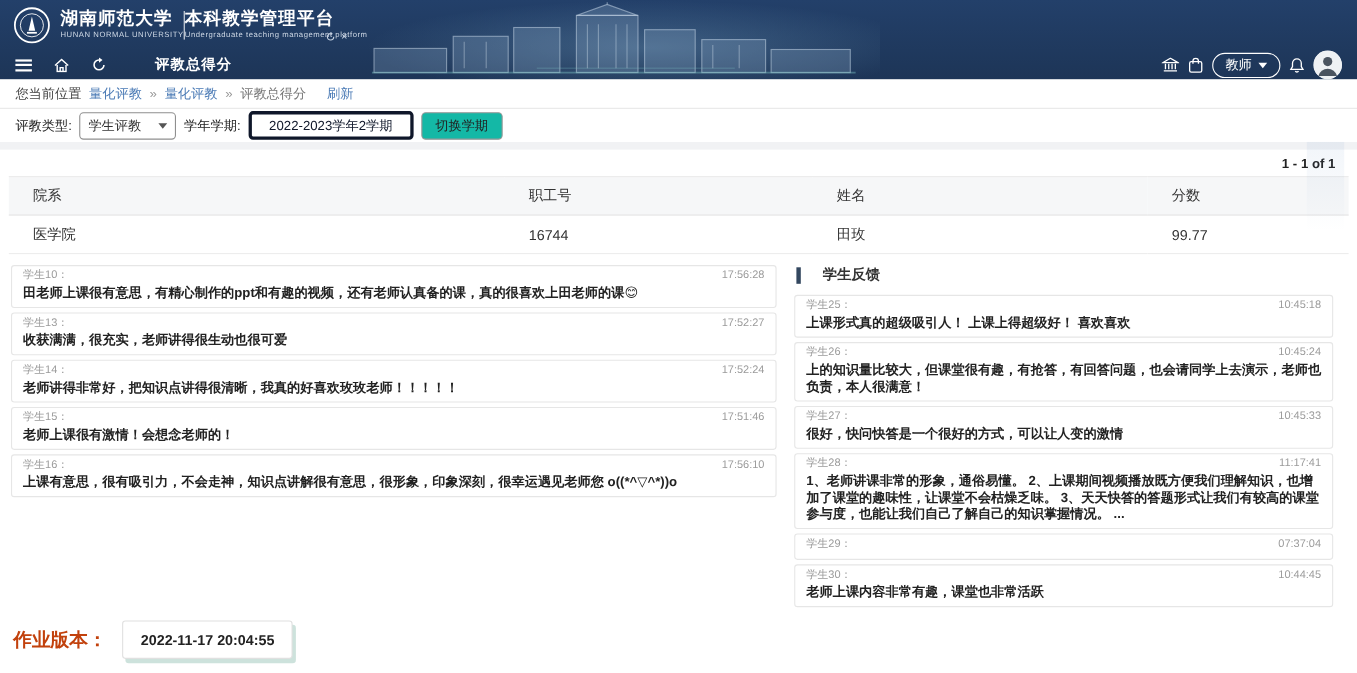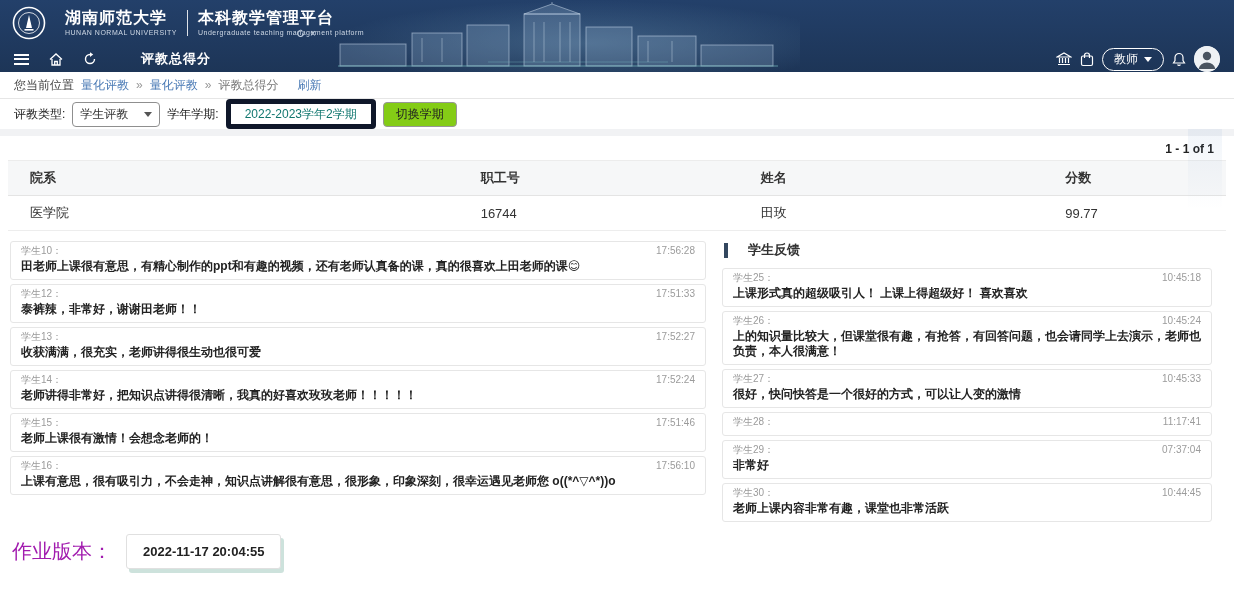--- a/index.html
+++ b/index.html
@@ -5,21 +5,21 @@
   *{margin:0;padding:0;box-sizing:border-box}
   html,body{width:1234px;height:612px}
   body{font-family:"Liberation Sans","DejaVu Sans",sans-serif;background:#fff;overflow:hidden;position:relative;color:#333}
 
   
   .topwrap{position:relative;height:72px;background:linear-gradient(#23406a,#1d3557);color:#fff;overflow:visible;z-index:5}
   .art-glow{position:absolute;left:330px;top:0;width:470px;height:72px;background:radial-gradient(ellipse at 55% 60%,rgba(140,190,220,.28),transparent 70%);z-index:1;pointer-events:none}
   .building-art{position:absolute;left:338px;top:2px;z-index:1;opacity:.9;pointer-events:none}
   .toprow{position:relative;z-index:2;height:46px;display:flex;align-items:center;padding:0 12px}
   .logo{width:34px;height:34px;margin-right:9px;flex:0 0 auto}
-  .brand{display:flex;align-items:center;gap:10px}
+  .brand{display:flex;align-items:center;}
   .brand-col{display:flex;flex-direction:column;line-height:1.1}
   .cn{font-size:16px;font-weight:700;letter-spacing:1px}
   .en{font-size:7px;letter-spacing:.5px;color:#cfd9e6;margin-top:2px;white-space:nowrap}
   .brand-divider{width:1px;height:26px;background:rgba(255,255,255,.85)}
   .navrow{position:relative;z-index:2;height:26px;display:flex;align-items:center;padding:0 14px;gap:18px}
   .nav-left{display:flex;align-items:center;gap:20px}
   .burger{width:15px;height:11px;border-top:2px solid #fff;border-bottom:2px solid #fff;position:relative;cursor:pointer}
   .burger::after{content:"";position:absolute;left:0;top:2.5px;width:15px;height:2px;background:#fff}
   .nav-ic{display:inline-flex;align-items:center;cursor:pointer}
   .tab{margin-left:26px;font-size:13px;font-weight:700;color:#fff;cursor:pointer;letter-spacing:1px}
@@ -36,43 +36,43 @@
   .crumb-link{color:#4a7ab5;cursor:pointer}
   .crumb-sep{color:#999}
   .crumb-current{color:#777}
   .crumb-refresh{color:#4a7ab5;margin-left:12px;cursor:pointer}
 
   
   .filter-bar{height:30px;display:flex;align-items:center;gap:7px;padding:0 14px;font-size:12px;background:#fff;position:relative;z-index:2}
   .filter-label{color:#222}
   .select-box{display:inline-flex;align-items:center;justify-content:space-between;gap:8px;min-width:88px;border:1px solid #8f8f8f;border-radius:4px;padding:3px 7px;cursor:pointer;background:#fff}
   .select-caret{width:0;height:0;border-left:4px solid transparent;border-right:4px solid transparent;border-top:5px solid #555}
-  .term-input{width:150px;text-align:center;border:5px solid #0f172a;border-radius:4px;padding:3px 6px;font-size:12px;color:#0f766e;font-family:inherit}
-  .switch-btn{border:1px solid #979797;border-radius:4px;background:#84cc16;padding:3px 12px;font-size:12px;color:#222;cursor:pointer;font-family:inherit}
+  .term-input{width:150px;text-align:center;border:3px solid #0f172a;border-radius:4px;padding:3px 6px;font-size:12px;color:#0f172a;font-family:inherit}
+  .switch-btn{border:1px solid #979797;border-radius:4px;background:#14b8a6;padding:3px 12px;font-size:12px;color:#222;cursor:pointer;font-family:inherit}
   .gray-band{height:7px;background:#f1f2f4}
 
   
   .pagination{text-align:right;font-size:12px;font-weight:600;color:#222;padding:6px 20px 4px}
   table{border-collapse:collapse;margin:0 8px;width:calc(100% - 16px)}
-  th{background:#f6f7f8;text-align:left;font-size:13px;font-weight:700;color:#333;padding:8px 10px 8px 22px;border-top:1px solid #ececec;border-bottom:1px solid #e4e4e4}
+  th{background:#f6f7f8;text-align:left;font-size:13px;font-weight:400;color:#333;padding:8px 10px 8px 22px;border-top:1px solid #ececec;border-bottom:1px solid #e4e4e4}
   td{font-size:13px;color:#333;padding:8px 10px 8px 22px;border-bottom:1px solid #ededed;background:#fff}
 
   
   .comments-region{display:flex;gap:16px;padding:10px 22px 0 10px}
   .left-col{width:696px;flex:0 0 auto}
   .right-col{flex:1}
   .panel-title{display:flex;align-items:center;gap:20px;font-size:13px;font-weight:700;color:#333;margin:0 0 9px 2px}
   .panel-bar{width:4px;height:15px;background:#33475f}
   .card{background:#fff;border:1px solid #e6e6e6;border-radius:3px;padding:3px 10px 5px;margin-bottom:4px}
   .card-top{display:flex;justify-content:space-between;align-items:baseline;font-size:10px;color:#9b9b9b;line-height:12px;margin-bottom:2px}
   .c-text{font-size:12px;color:#222;font-weight:600;line-height:15px}
 
   
   .version-row{display:flex;align-items:center;gap:14px;margin:8px 0 0 12px}
-  .version-label{font-size:20px;color:#a21caf;font-weight:400}
+  .version-label{font-size:17px;color:#c2410c;font-weight:700}
   .version-box{font-size:13px;font-weight:600;color:#222;background:#fff;border:1px solid #e0e0e0;border-radius:3px;padding:9px 16px;box-shadow:3px 4px 0 rgba(90,160,140,.3);cursor:pointer}
 
   svg{display:block}
 </style>
 </head>
 <body>
 
 <div class="topwrap">
   <div class="art-glow"></div>
   <div class="building-art">
@@ -241,27 +241,20 @@
   <div class="left-col">
     <div class="card">
       <div class="card-top">
           <span>学生10：</span>
           <span>17:56:28</span>
         </div>
       <div class="c-text">田老师上课很有意思，有精心制作的ppt和有趣的视频，还有老师认真备的课，真的很喜欢上田老师的课😊</div>
     </div>
     <div class="card">
       <div class="card-top">
-          <span>学生12：</span>
-          <span>17:51:33</span>
-        </div>
-      <div class="c-text">泰裤辣，非常好，谢谢田老师！！</div>
-    </div>
-    <div class="card">
-      <div class="card-top">
           <span>学生13：</span>
           <span>17:52:27</span>
         </div>
       <div class="c-text">收获满满，很充实，老师讲得很生动也很可爱</div>
     </div>
     <div class="card">
       <div class="card-top">
           <span>学生14：</span>
           <span>17:52:24</span>
         </div>
@@ -307,27 +300,27 @@
           <span>学生27：</span>
           <span>10:45:33</span>
         </div>
       <div class="c-text">很好，快问快答是一个很好的方式，可以让人变的激情</div>
     </div>
     <div class="card">
       <div class="card-top">
           <span>学生28：</span>
           <span>11:17:41</span>
         </div>
+      <div class="c-text">1、老师讲课非常的形象，通俗易懂。 2、上课期间视频播放既方便我们理解知识，也增加了课堂的趣味性，让课堂不会枯燥乏味。 3、天天快答的答题形式让我们有较高的课堂参与度，也能让我们自己了解自己的知识掌握情况。 ...</div>
     </div>
     <div class="card">
       <div class="card-top">
           <span>学生29：</span>
           <span>07:37:04</span>
         </div>
-      <div class="c-text">非常好</div>
     </div>
     <div class="card">
       <div class="card-top">
           <span>学生30：</span>
           <span>10:44:45</span>
         </div>
       <div class="c-text">老师上课内容非常有趣，课堂也非常活跃</div>
     </div>
   </div>
 </div>

